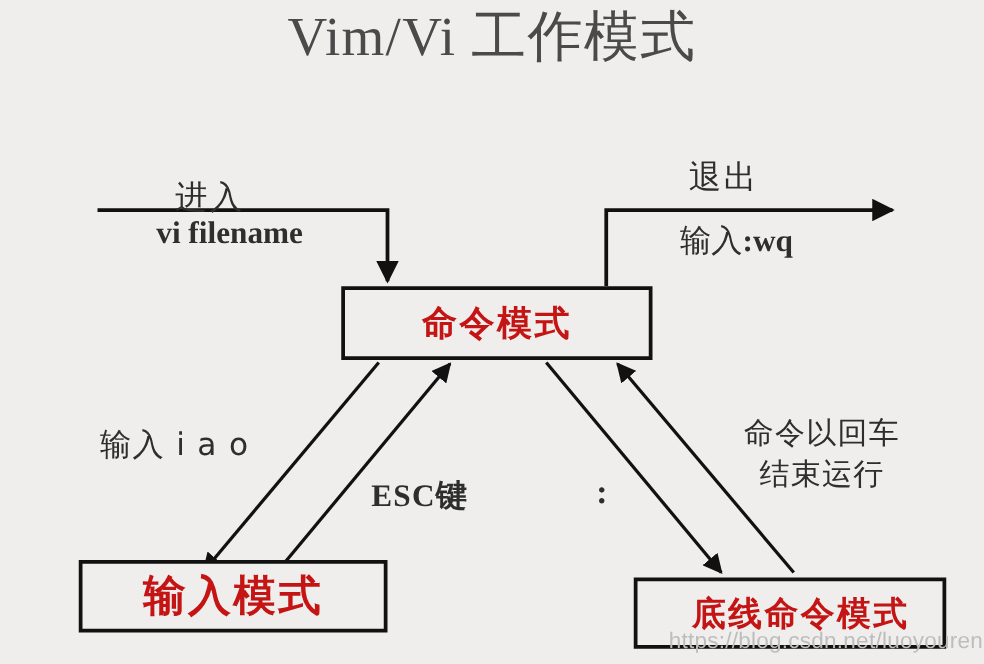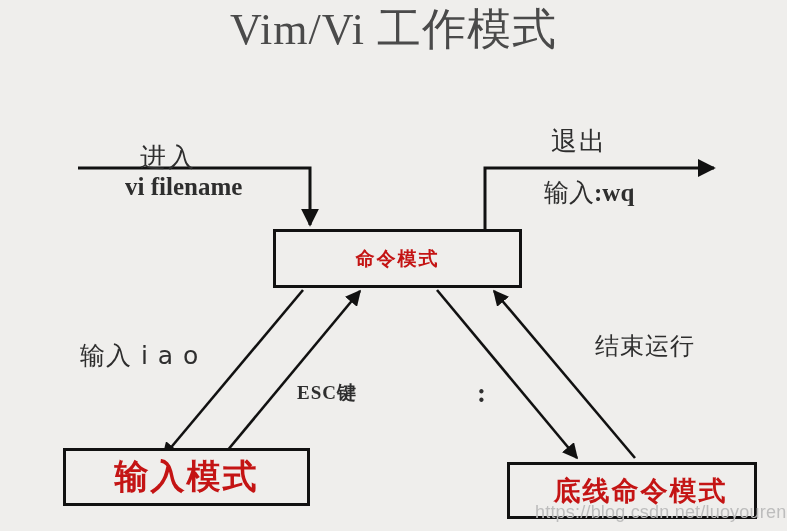--- a/index.html
+++ b/index.html
@@ -52,21 +52,21 @@
     font-family: "DejaVu Sans", sans-serif;
     font-weight: 700;
     letter-spacing: 2px;
     white-space: nowrap;
   }
   #node-command {
     left: 273px;
     top: 229px;
     width: 249px;
     height: 59px;
-    font-size: 19px;
+    font-size: 28px;
   }
   #node-insert {
     left: 63px;
     top: 448px;
     width: 247px;
     height: 58px;
     font-size: 34px;
   }
   #node-lastline {
     left: 507px;
@@ -118,21 +118,21 @@
   }
   #lbl-iao {
     left: 80px;
     top: 339px;
     font-size: 25px;
     letter-spacing: 1px;
   }
   #lbl-esc {
     left: 297px;
     top: 380px;
-    font-size: 19px;
+    font-size: 25px;
     font-weight: 700;
     letter-spacing: 1px;
     font-family: Liberation Serif, serif;
   }
   #lbl-colon {
     left: 477px;
     top: 378px;
     font-size: 27px;
     font-weight: 700;
     font-family: "Liberation Serif", "DejaVu Serif", serif;
@@ -215,18 +215,19 @@
 
   <div class="lbl lbl-cjk" id="lbl-wq"><span>输入</span><b>:wq</b></div>
 
   <div class="lbl lbl-cjk" id="lbl-iao">输入 i a o</div>
 
   <div class="lbl" id="lbl-esc">ESC键</div>
 
   <div class="lbl" id="lbl-colon">:</div>
 
   <div class="lbl lbl-cjk" id="lbl-enterrun">
+    <div>命令以回车</div>
     <div>结束运行</div>
   </div>
 
   <div class="watermark">https://blog.csdn.net/luoyouren</div>
 
 </div>
 
 </body></html>

